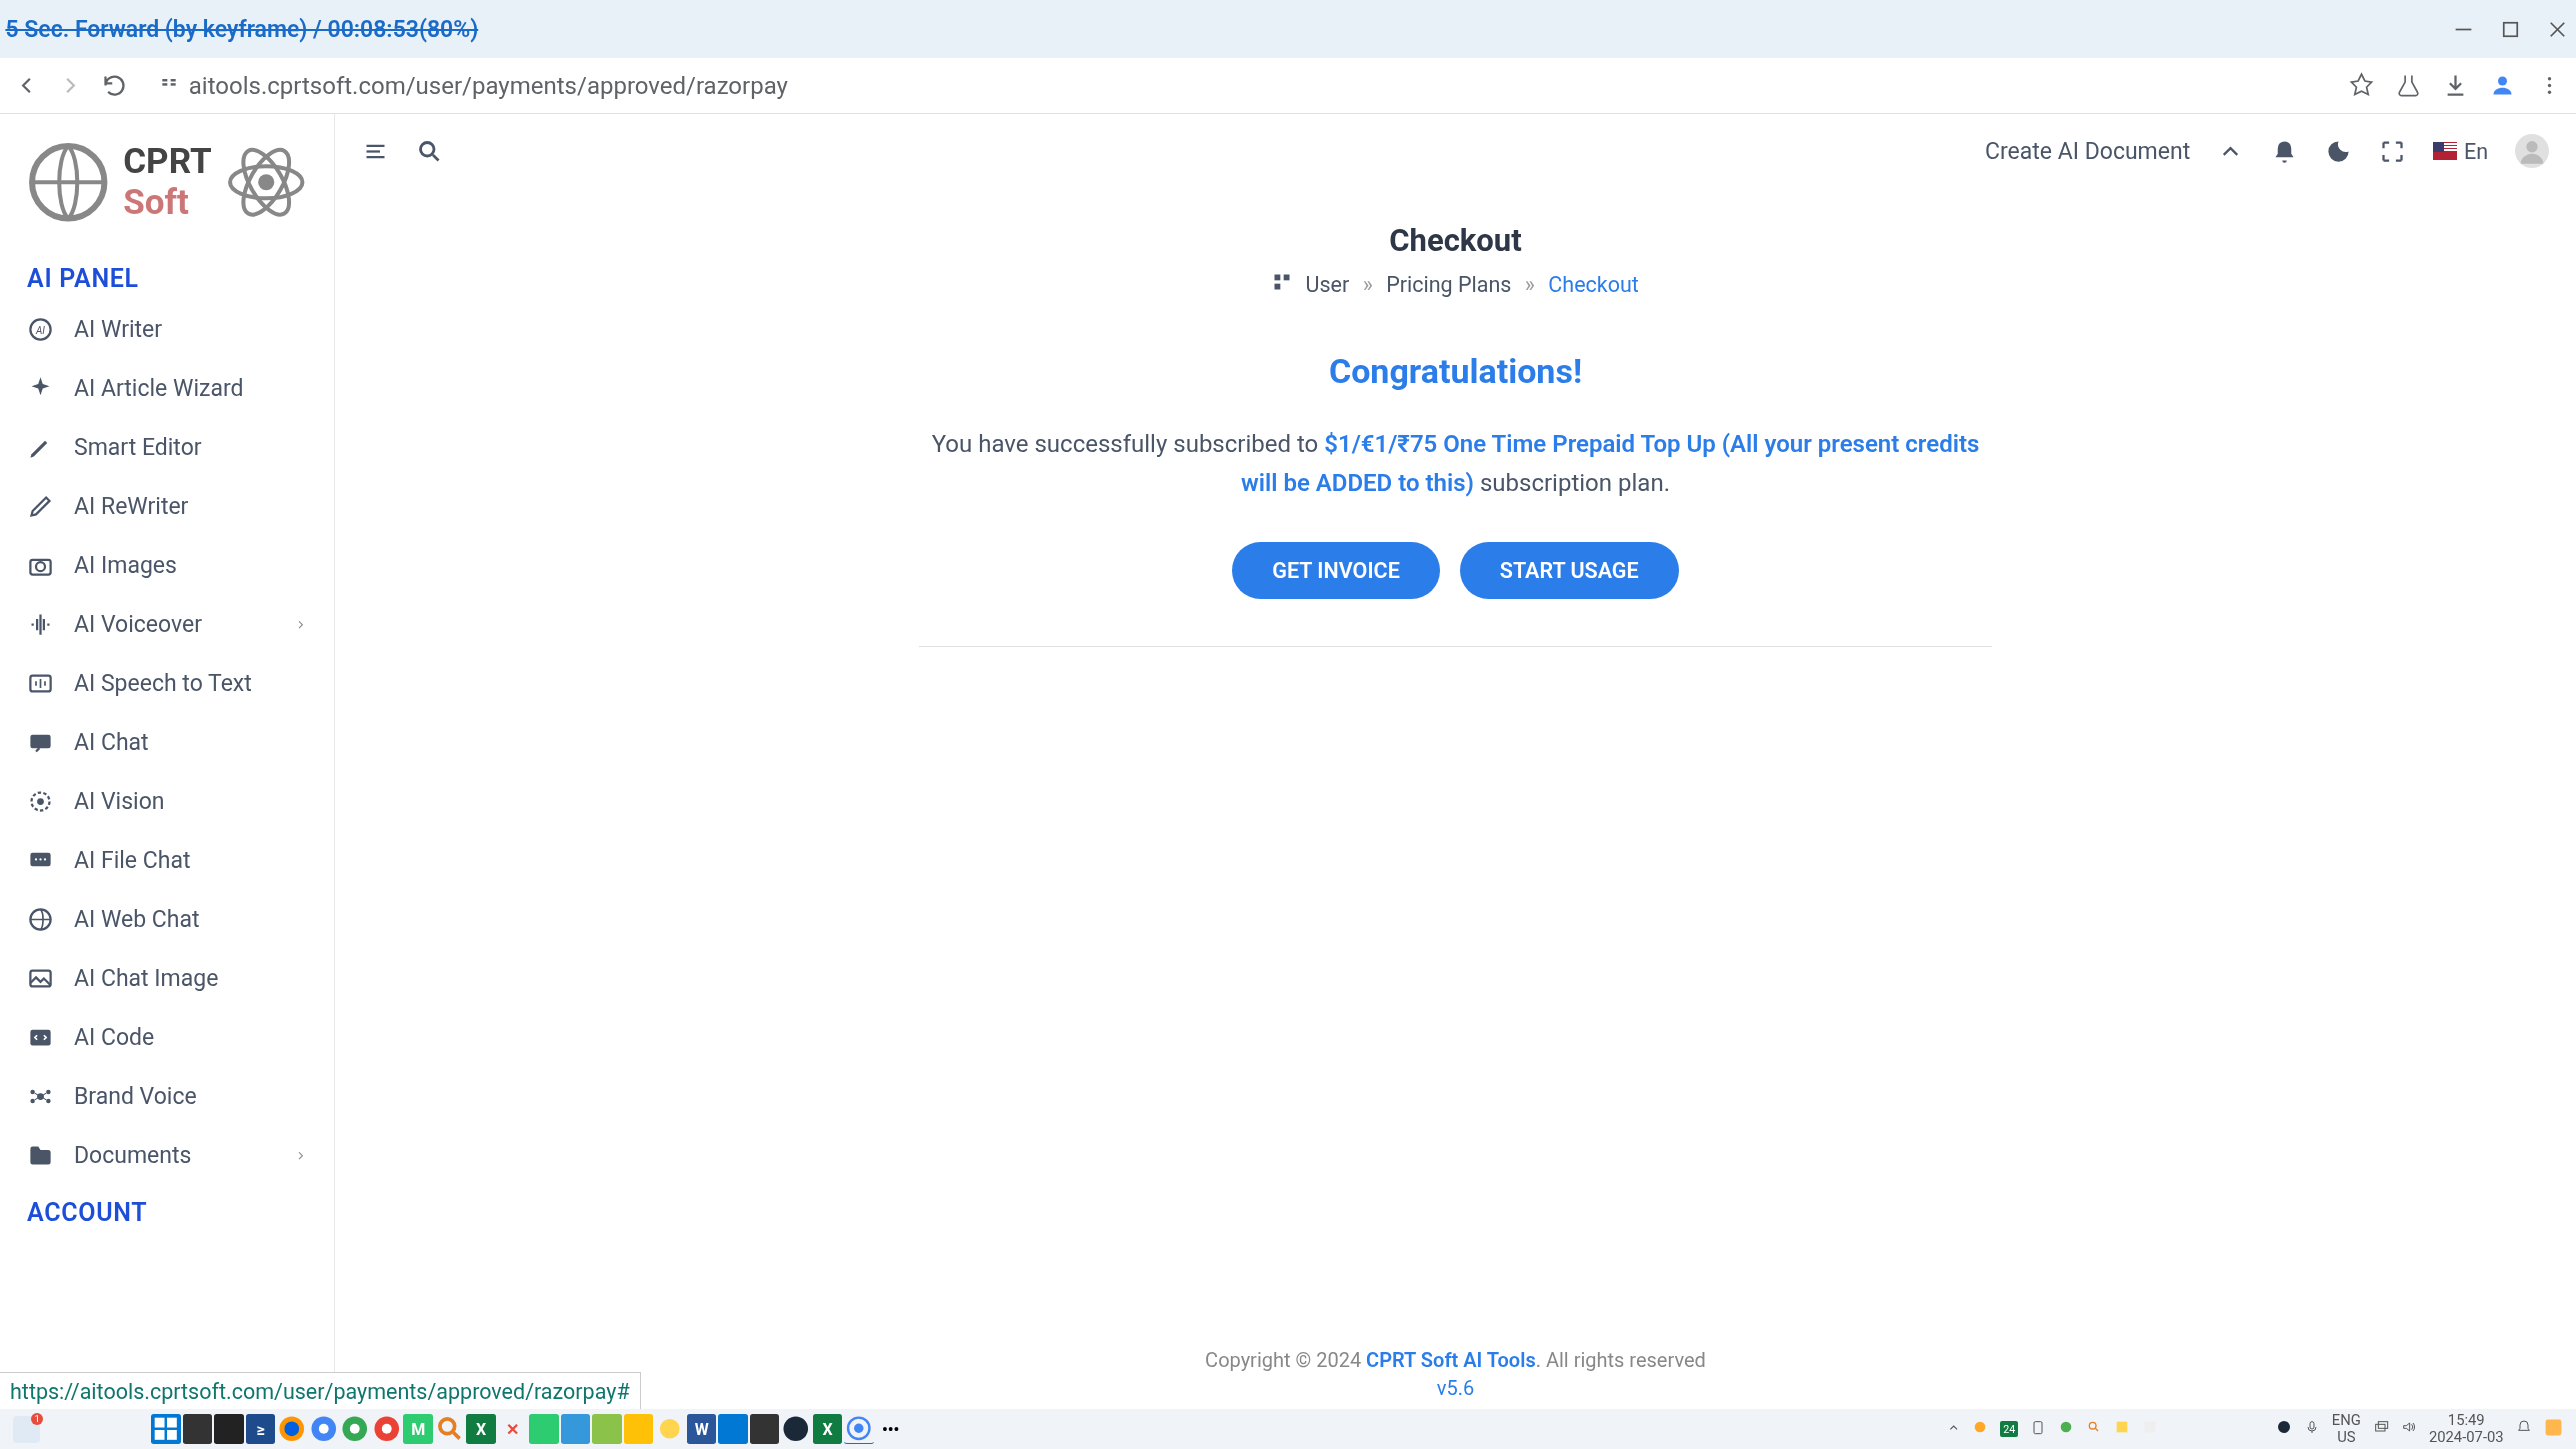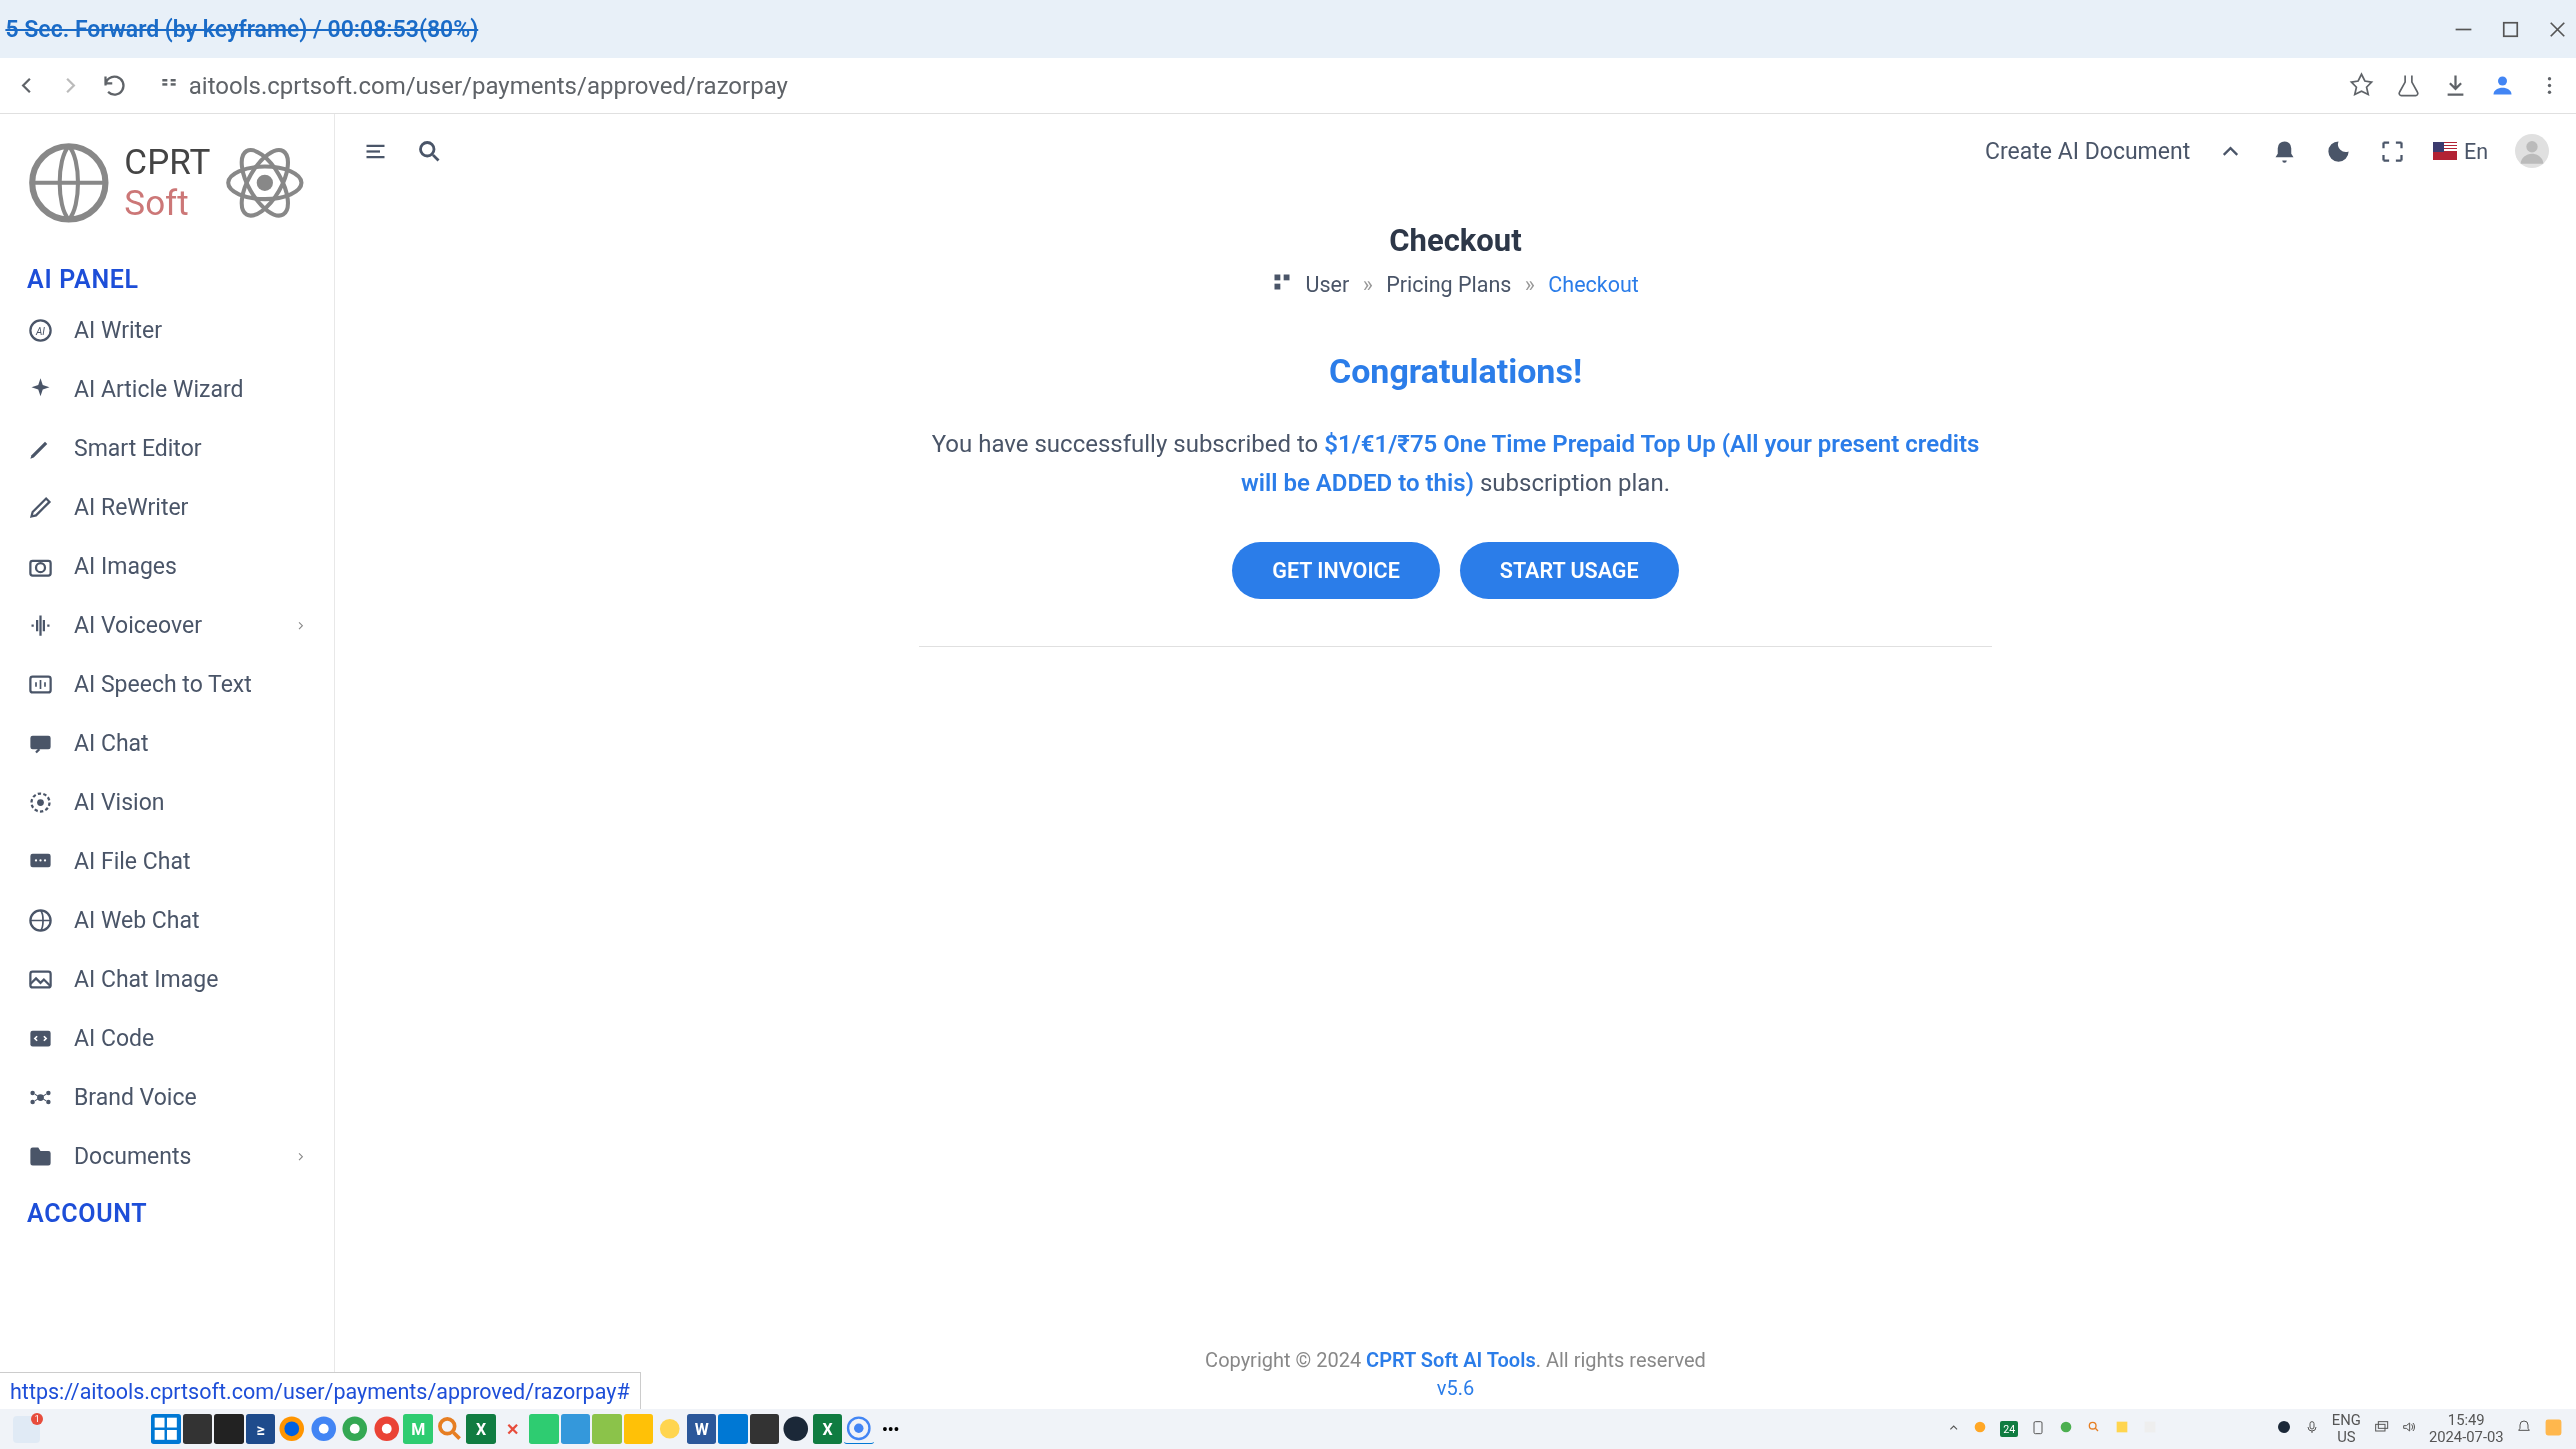--- a/index.html
+++ b/index.html
@@ -16,21 +16,21 @@
     .url-area { flex: 1; display: flex; align-items: center; gap: 10px; padding: 0 13.4px; }
     .url-icon { color: #5f6368; }
     .url-text { color: #5f6368; font-size: 24px; }
     .browser-right { display: flex; gap: 20px; align-items: center; }
     .browser-icon { color: #5f6368; width: 27px; height: 27px; display: flex; align-items: center; justify-content: center; }
     
     .app-container { display: flex; height: calc(100% - 110px - 40px); background: #fff; }
     
     .sidebar { width: 335px; background: #fff; border-right: 0.7px solid #e8e8e8; padding-top: 13.4px; overflow-y: auto; }
     .logo-area { display: flex; align-items: center; padding: 6.7px 20px 20px; gap: 6.7px; }
-    .logo-text .cprt { font-size: 35px; font-weight: 400; }
+    .logo-text .cprt { font-size: 35px; font-weight: 700; }
     .logo-text .cprt .c { color: #444; }
     .logo-text .cprt .soft { color: #c77; }
     .sidebar-section { padding: 13.4px 27px 6.7px; color: #1d4ed8; font-size: 25px; font-weight: 600; letter-spacing: 0.7px; }
     .sidebar-item { display: flex; align-items: center; gap: 20px; padding: 16px 27px; color: #4a5568; font-size: 23px; cursor: pointer; position: relative; }
     .sidebar-icon { width: 27px; height: 27px; display: flex; align-items: center; justify-content: center; color: #4a5568; font-style: italic; }
     .sidebar-chevron { margin-left: auto; color: #888; }
     
     .main-area { flex: 1; display: flex; flex-direction: column; }
     .top-header { height: 74px; display: flex; align-items: center; padding: 0 27px; gap: 20px; }
     .header-left { display: flex; gap: 27px; align-items: center; }
@@ -53,21 +53,21 @@
     .plan-name { color: #2b7de9; font-weight: 600; }
     .action-buttons { display: flex; justify-content: center; gap: 20px; margin-top: 40px; }
     .btn { padding: 16px 40px; border-radius: 34px; font-size: 21.5px; font-weight: 600; cursor: pointer; border: none; }
     .btn-primary { background: #2b7de9; color: #fff; }
     .divider { max-width: 1073px; margin: 47px auto 0; border-top: 0.7px solid #e0e0e0; }
     
     .footer { text-align: center; padding: 13.4px; font-size: 20px; color: #888; }
     .footer-link { color: #2b7de9; font-weight: 600; }
     .footer-version { color: #2b7de9; margin-top: 3.4px; }
     
-    .status-url { position: absolute; bottom: 40px; left: 0; background: #fff; border: 0.7px solid #ccc; border-bottom: none; border-left: none; padding: 5.4px 10px; font-size: 21.5px; color: #1d4ed8; }
+    .status-url { position: absolute; bottom: 40px; left: 0; background: #fff; border: 0.7px solid #ccc; border-bottom: none; border-left: none; padding: 5.4px 10px; font-size: 21.5px; color: #0f766e; }
     
     .taskbar { position: absolute; bottom: 0; left: 0; right: 0; height: 40px; background: #f0f3f8; display: flex; align-items: center; padding: 0 13.4px; font-size: 16px; }
     .taskbar-left { display: flex; align-items: center; gap: 2px; }
     .weather-badge { position: relative; width: 27px; height: 27px; background: #e0eaf5; border-radius: 4px; }
     .weather-badge::after { content: '1'; position: absolute; top: -2.7px; right: -2.7px; background: #e74c3c; color: #fff; border-radius: 50%; width: 12px; height: 12px; font-size: 9.4px; display: flex; align-items: center; justify-content: center; }
     .task-icon { width: 29.5px; height: 29.5px; border-radius: 2.7px; display: flex; align-items: center; justify-content: center; font-size: 16px; font-weight: bold; }
     .taskbar-right { margin-left: auto; display: flex; align-items: center; gap: 12px; color: #555; }
     .tray-stack { text-align: center; line-height: 1.15; font-size: 14.8px; }
     
     svg { width: 100%; height: 100%; }

